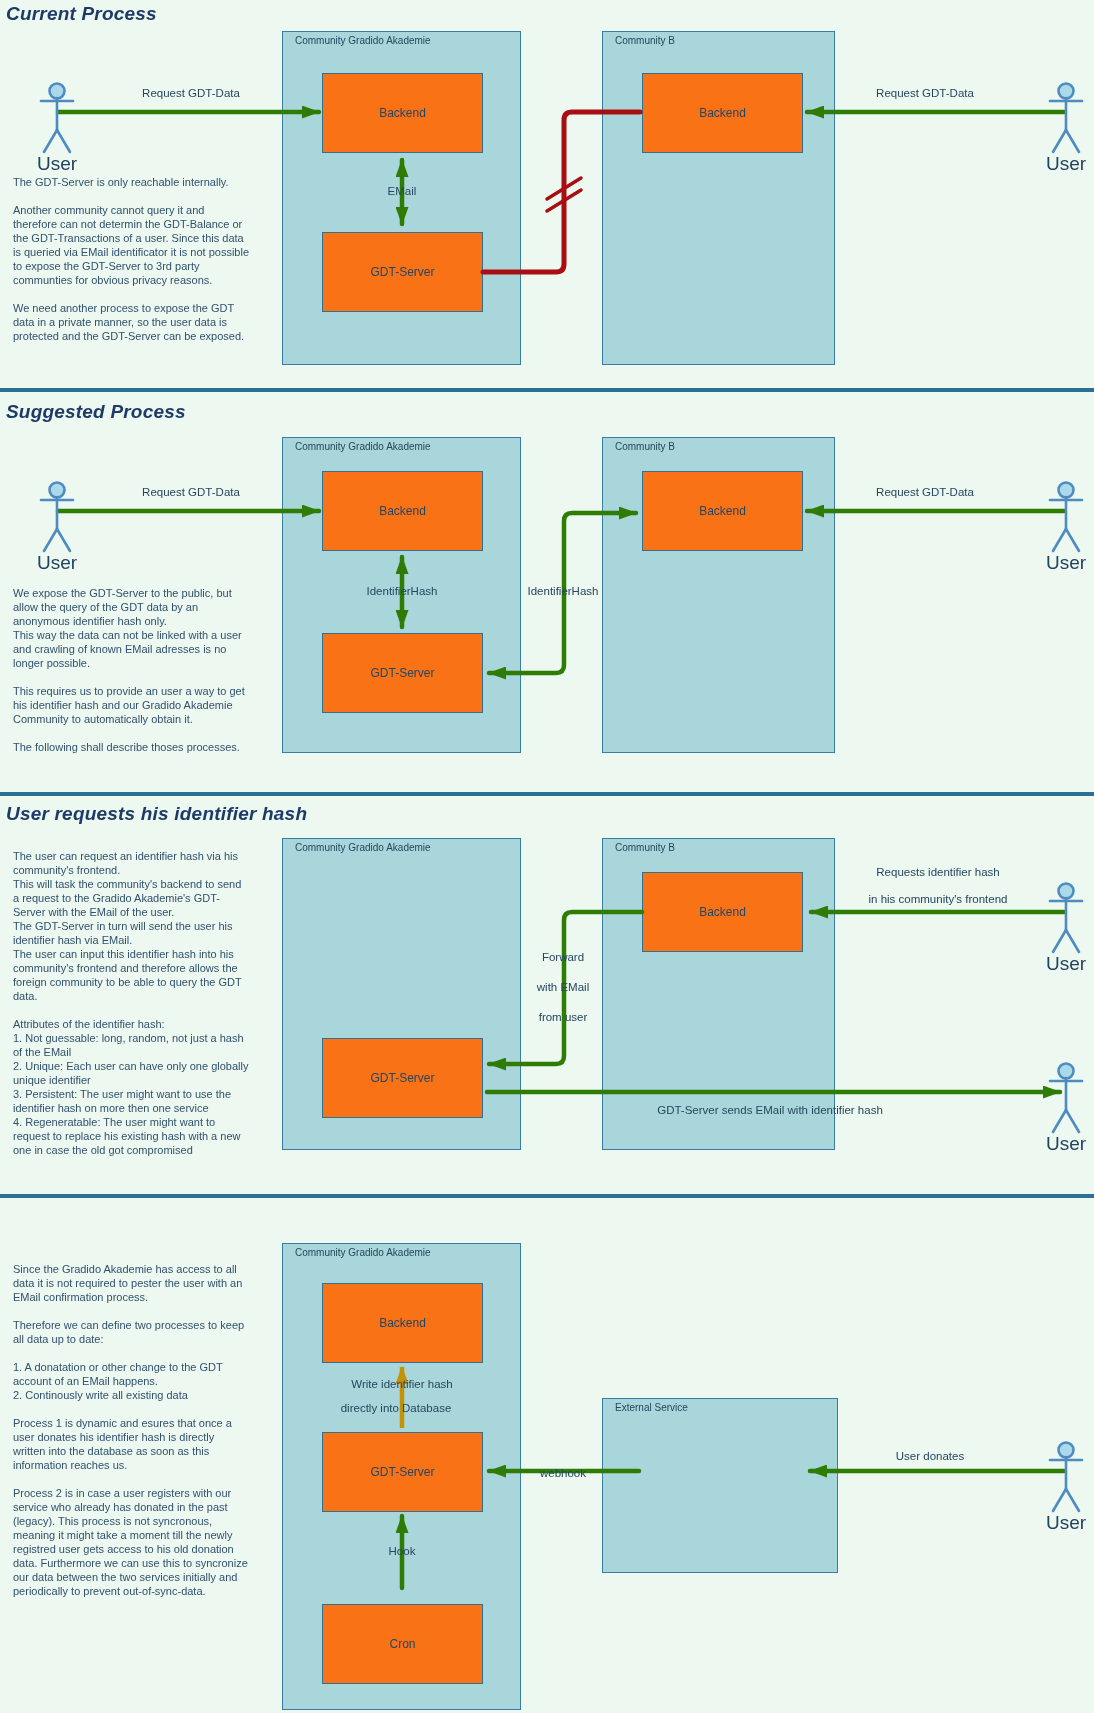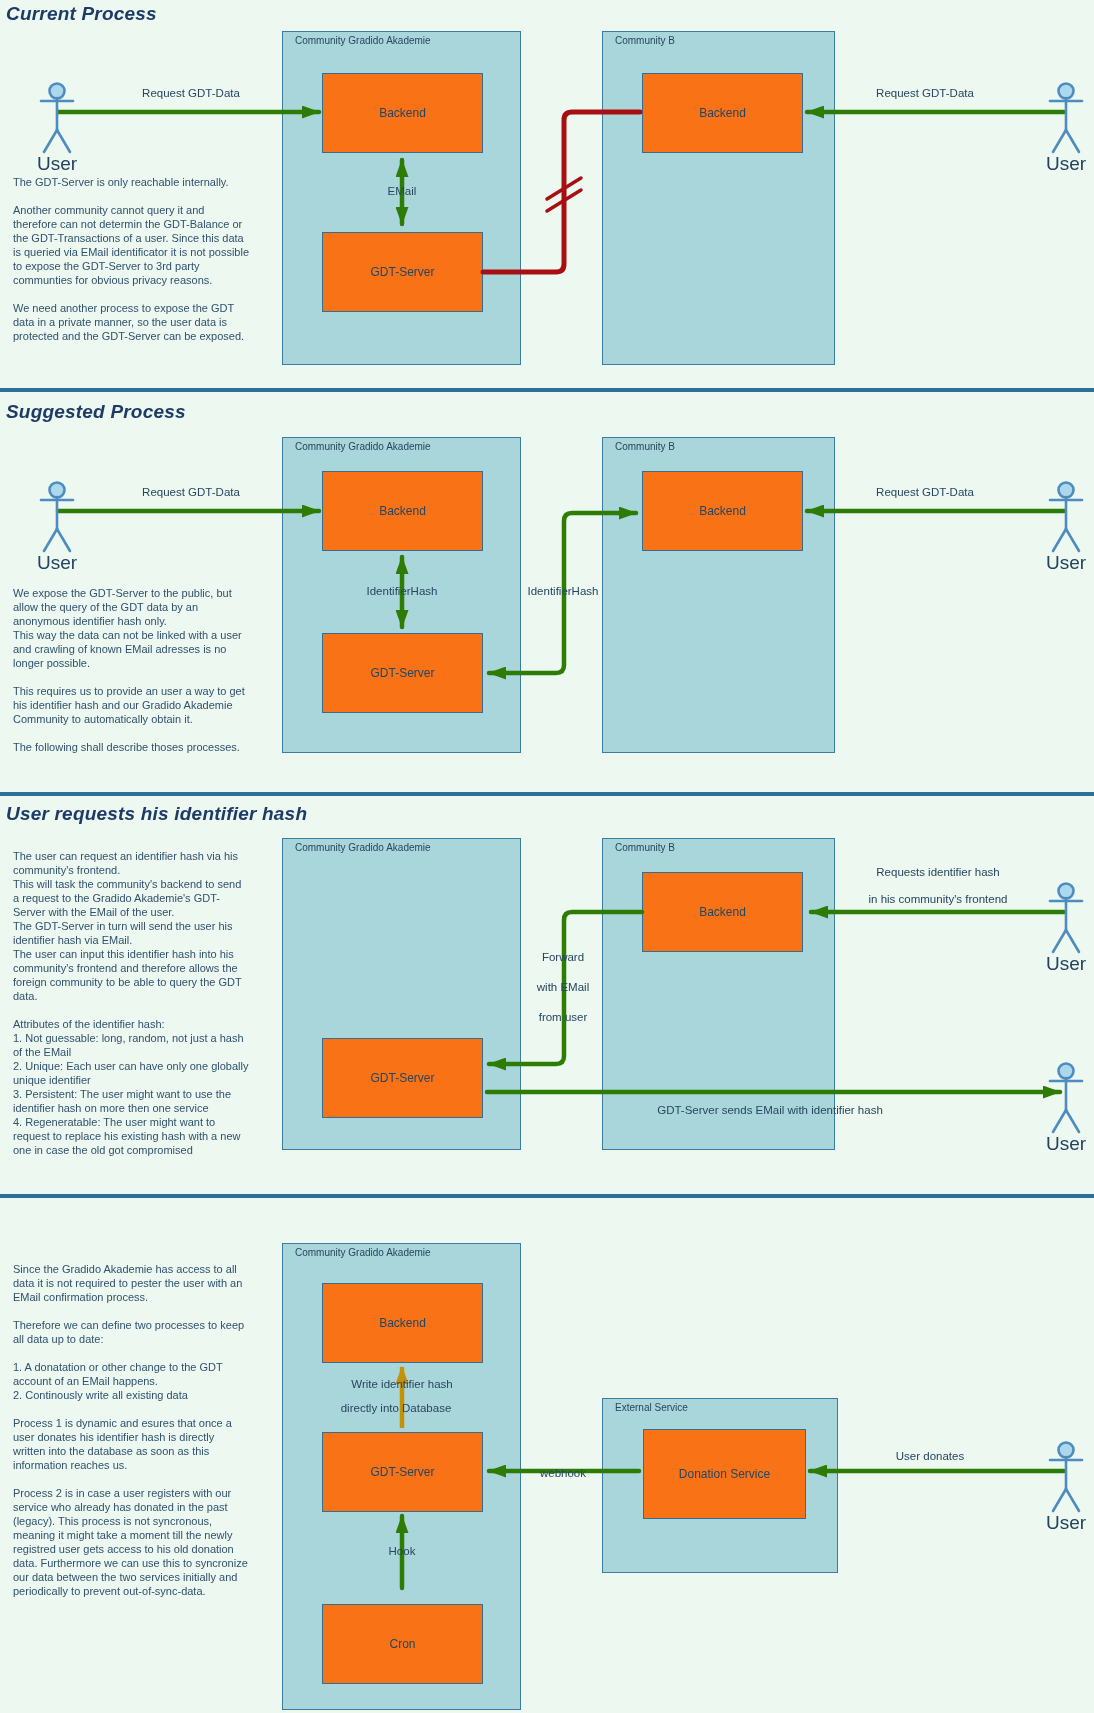--- a/index.html
+++ b/index.html
@@ -208,23 +208,20 @@
   <div class="node z1" style="left:322px;top:1432px;width:161px;height:80px;">
       <span>GDT-Server</span>
     </div>
   <div class="node z1" style="left:322px;top:1592px;width:161px;height:80px;margin-top:12px;">
       <span>Cron</span>
     </div>
 
   <div class="group z1" style="left:602px;top:1398px;width:236px;height:175px;">
     <span class="group-label">External Service</span>
   </div>
-  <div class="node z1" style="left:643px;top:1429px;width:163px;height:90px;">
-      <span>Donation Service</span>
-    </div>
 
   <div class="lbl" style="left:322px;top:1378px;width:160px;">Write identifier hash</div>
   <div class="lbl" style="left:316px;top:1402px;width:160px;">directly into Database</div>
   <div class="lbl" style="left:513px;top:1450px;width:100px;margin-top:17px;">webhook</div>
   <div class="lbl" style="left:362px;top:1545px;width:80px;">Hook</div>
   <div class="lbl" style="left:845px;top:1450px;width:170px;">User donates</div>
   <div class="user-label" style="left:1006px;top:1512px;width:120px;">User</div>
 
   <svg class="overlay" width="1094" height="1713" viewBox="0 0 1094 1713">
     <defs>

